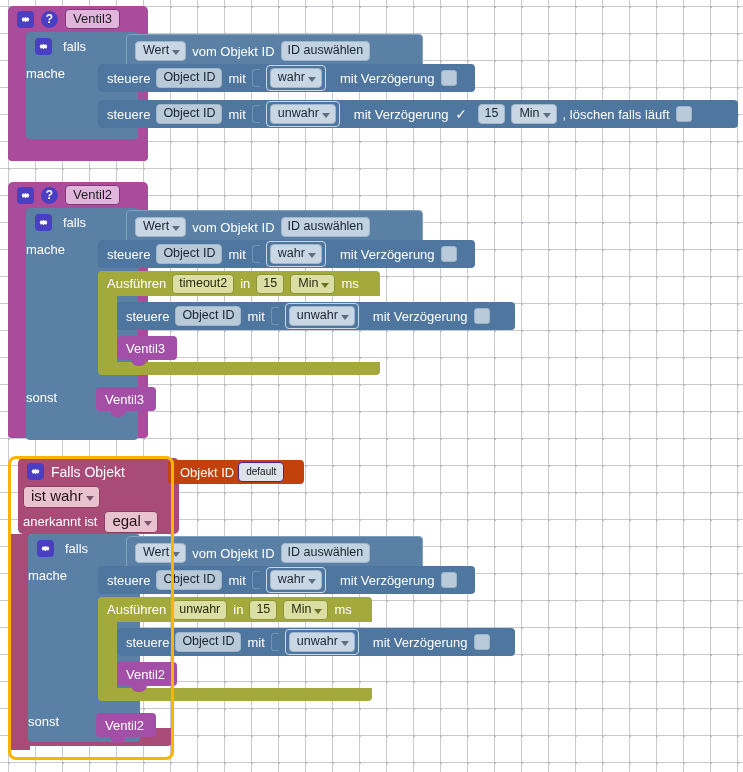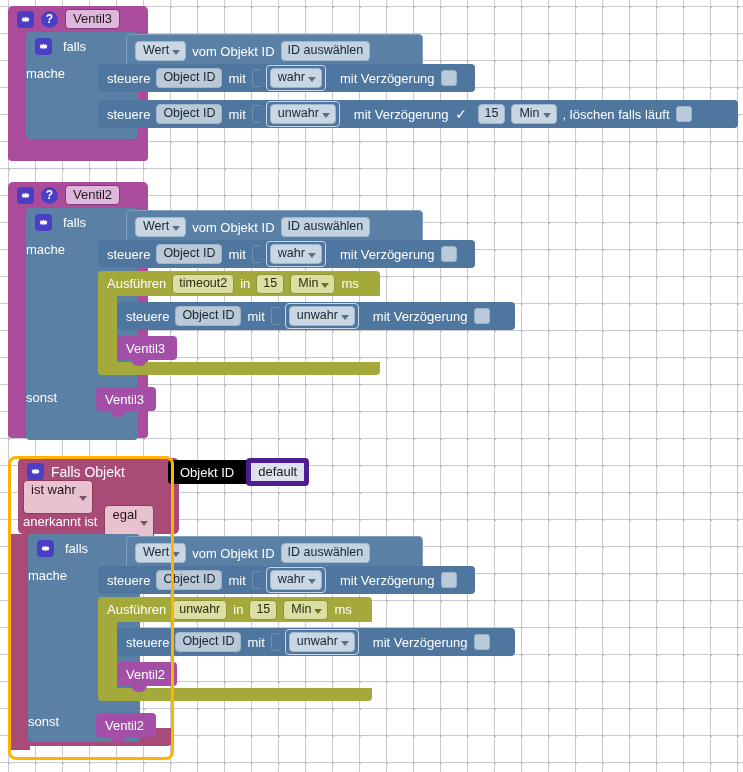--- a/index.html
+++ b/index.html
@@ -283,51 +283,51 @@
   .trigger-row {
     display:flex; align-items:center; gap:7px;
     color:#fff; font-size:13px;
     padding-left: 9px;
     white-space: nowrap;
   }
   .fld-pink {
     background: #e8c2cf;
     color: #23121a;
     border-radius: 4px;
-    padding: 1px 16px 16px 7px;
-    font-size: 13px;
+    padding: 1px 16px 4px 7px;
+    font-size: 15px;
     line-height:15px;
     position: relative;
     border: 1px solid #8e3c60;
   }
   .fld-pink::after {
     content:"";
     position:absolute; right:5px; top:50%; margin-top:-1px;
     border-left:4px solid transparent;
     border-right:4px solid transparent;
     border-top:5px solid #7d5466;
   }
   .objblk {
-    background: #000000;
-    border-radius: 4px;
-    display:flex; align-items:center; gap:12px;
+    background: #c2410c;
+    border-radius: 4px;
+    display:flex; align-items:center; gap:4px;
     padding: 0 9px 0 12px;
     height: 24px;
     color:#ffffff;
     font-size:13px;
     box-sizing:border-box;
   }
   .fld-gray {
     background: #dde3ea;
     color: #15181c;
     border-radius: 4px;
     padding: 1px 7px 2px;
-    font-size:13px;
+    font-size:10px;
     line-height:15px;
-    border: 5px solid #4c1d95;
+    border: 1px solid #4c1d95;
   }
 
   
   .sel-outline {
     position: absolute;
     border: 3px solid #ffb200;
     border-radius: 8px;
     pointer-events: none;
     box-sizing: border-box;
     z-index: 5;

